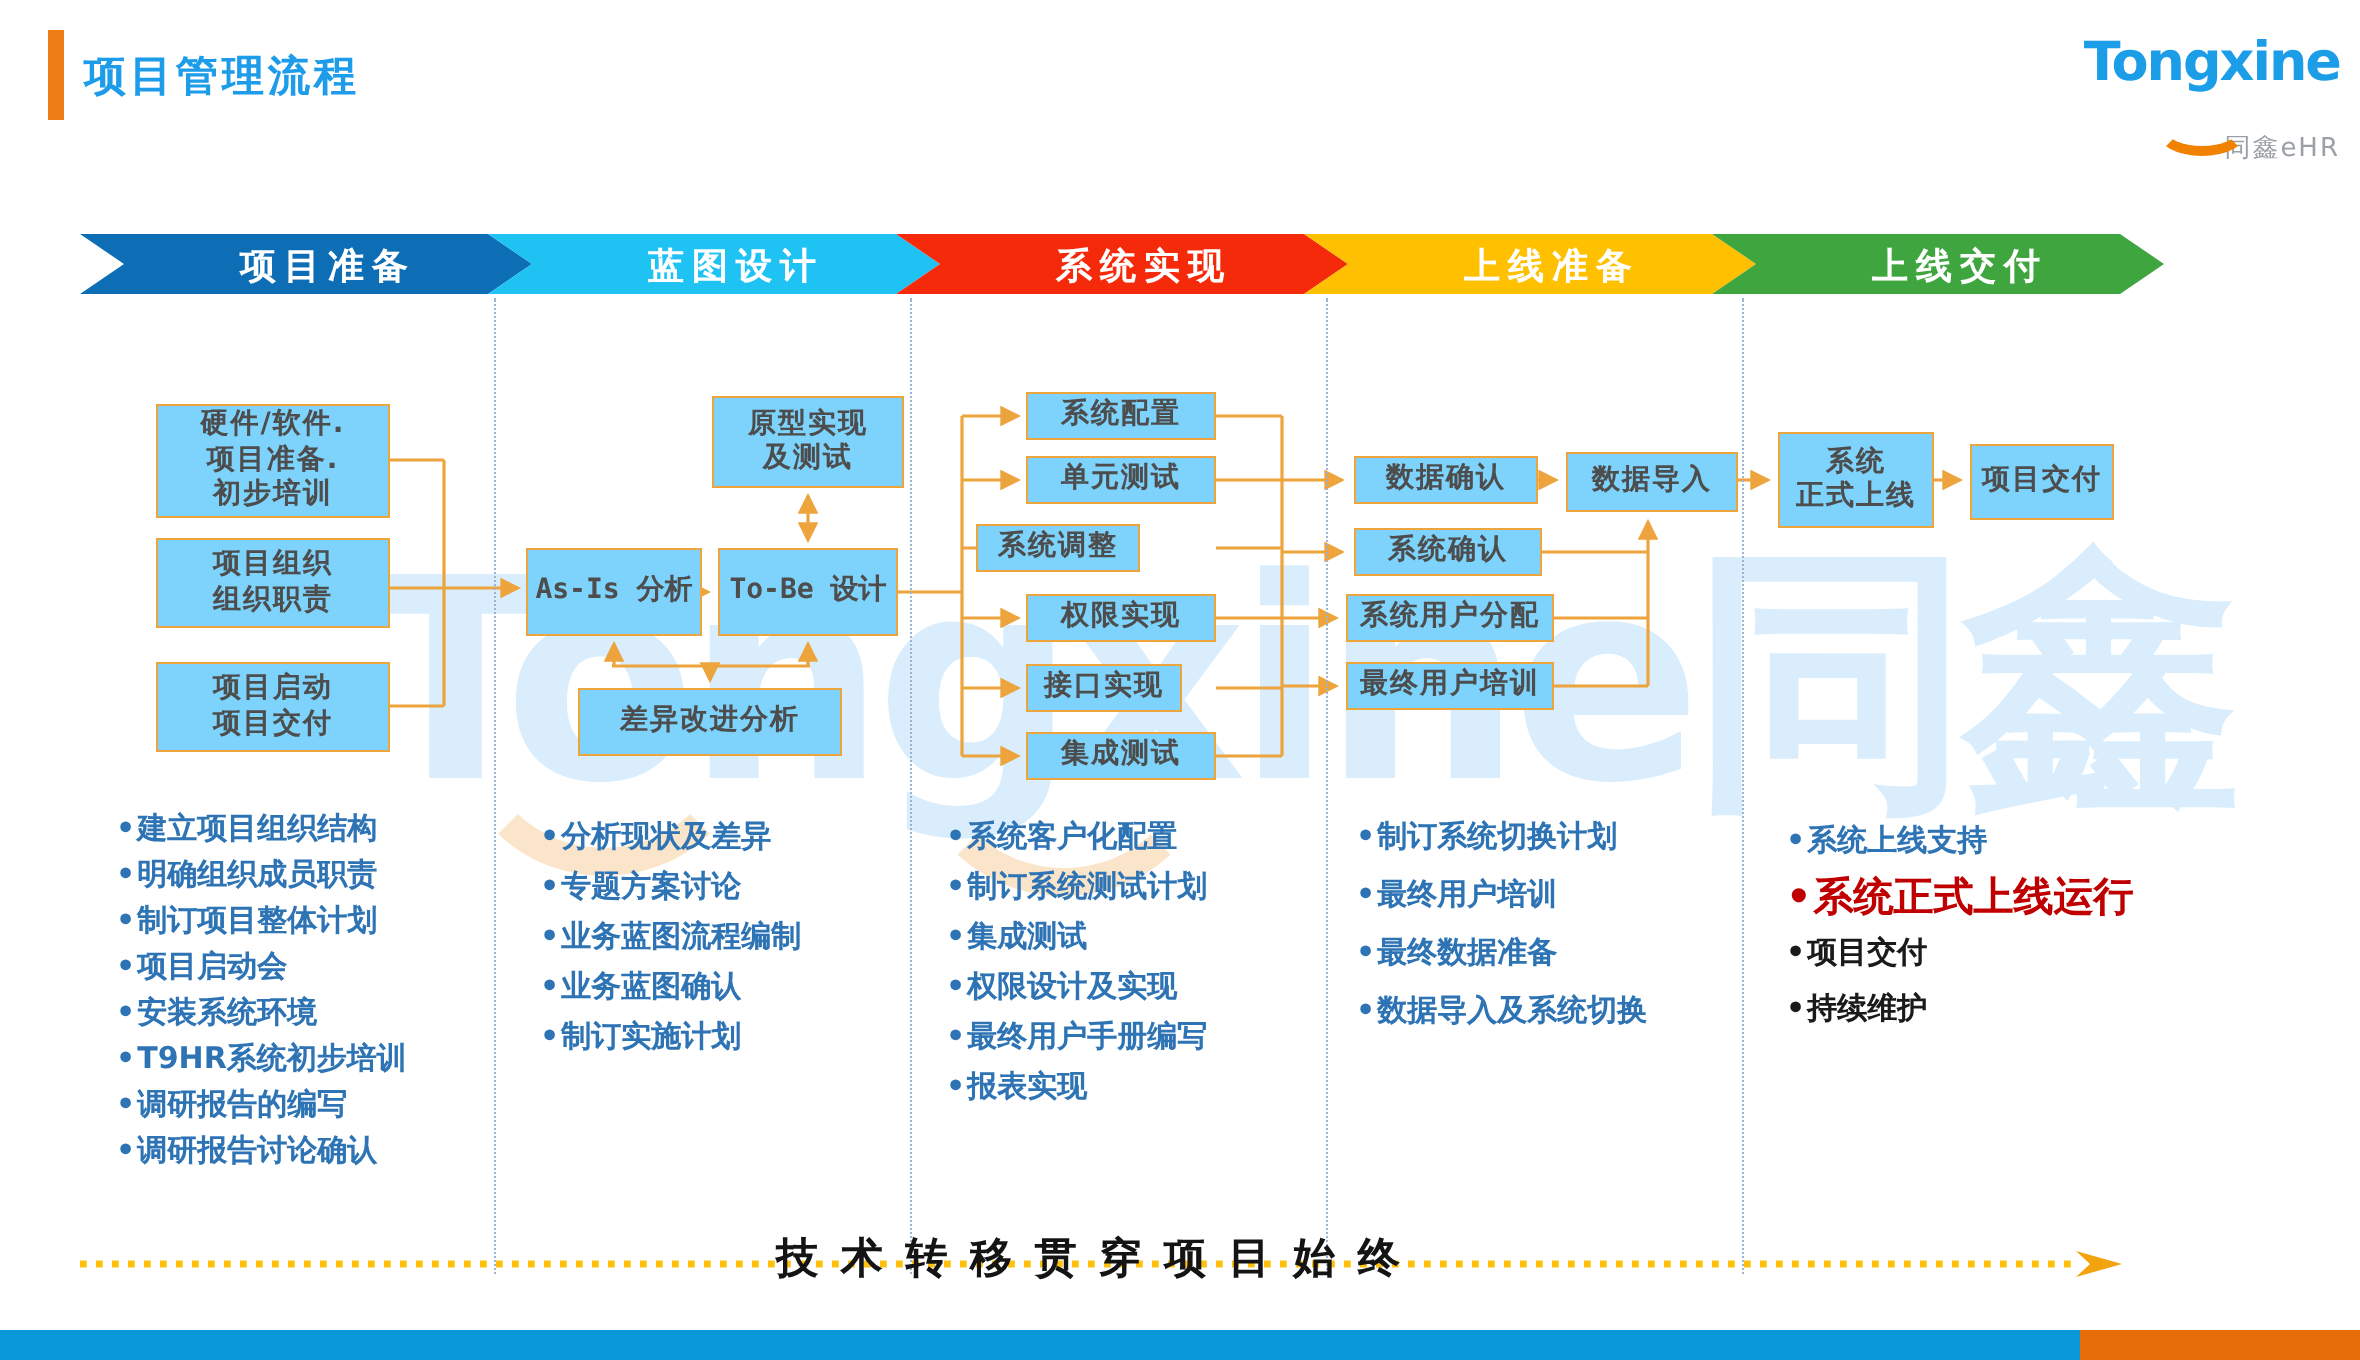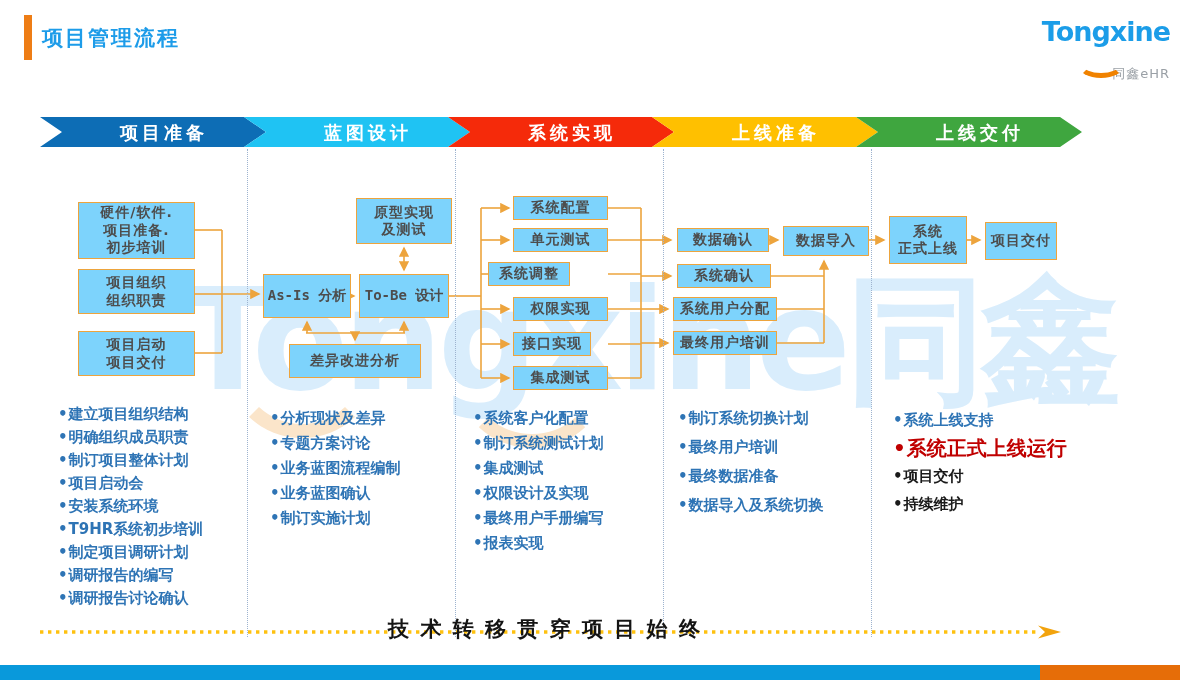--- a/index.html
+++ b/index.html
@@ -181,21 +181,20 @@
 </div>
 <div class="box" style="left:985px;top:222px;width:72px;height:38px">项目交付</div>
 
 <div class="bullets lh23" style="left:58px;top:403px">
   <div class="b">建立项目组织结构</div>
   <div class="b">明确组织成员职责</div>
   <div class="b">制订项目整体计划</div>
   <div class="b">项目启动会</div>
   <div class="b">安装系统环境</div>
   <div class="b">T9HR系统初步培训</div>
-  <div class="b">制定项目调研计划</div>
   <div class="b">调研报告的编写</div>
   <div class="b">调研报告讨论确认</div>
 </div>
 <div class="bullets lh25" style="left:270px;top:406px">
   <div class="b">分析现状及差异</div>
   <div class="b">专题方案讨论</div>
   <div class="b">业务蓝图流程编制</div>
   <div class="b">业务蓝图确认</div>
   <div class="b">制订实施计划</div>
 </div>

